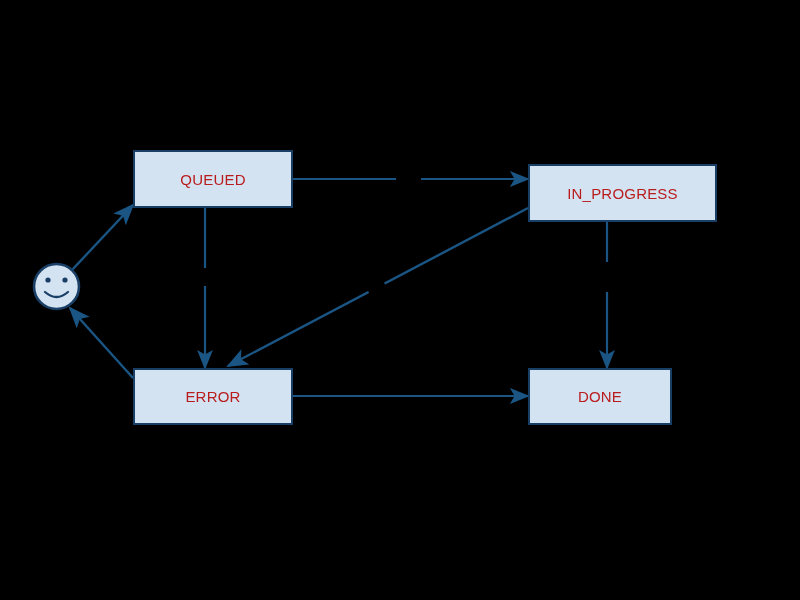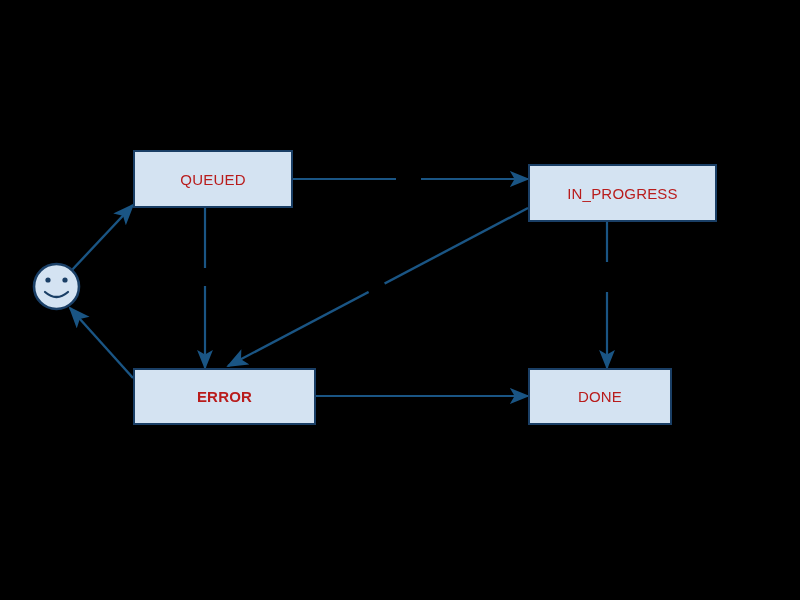--- a/index.html
+++ b/index.html
@@ -96,21 +96,21 @@
   </svg>
 
   <div class="node-box" style="left:133px; top:150px; width:160px; height:58px;">
     <span class="node-label">QUEUED</span>
   </div>
 
   <div class="node-box" style="left:528px; top:164px; width:189px; height:58px;">
     <span class="node-label">IN_PROGRESS</span>
   </div>
 
-  <div class="node-box" style="left:133px; top:368px; width:183px; height:57px;font-weight:bold;">
+  <div class="node-box" style="left:133px; top:368px; width:160px; height:57px;">
     <span class="node-label">ERROR</span>
   </div>
 
   <div class="node-box" style="left:528px; top:368px; width:144px; height:57px;">
     <span class="node-label">DONE</span>
   </div>
 
   <div class="edge-label" style="left:396px; top:172px;">start</div>
 
   <div class="edge-label vertical" style="left:200px; top:268px;">fail</div>

